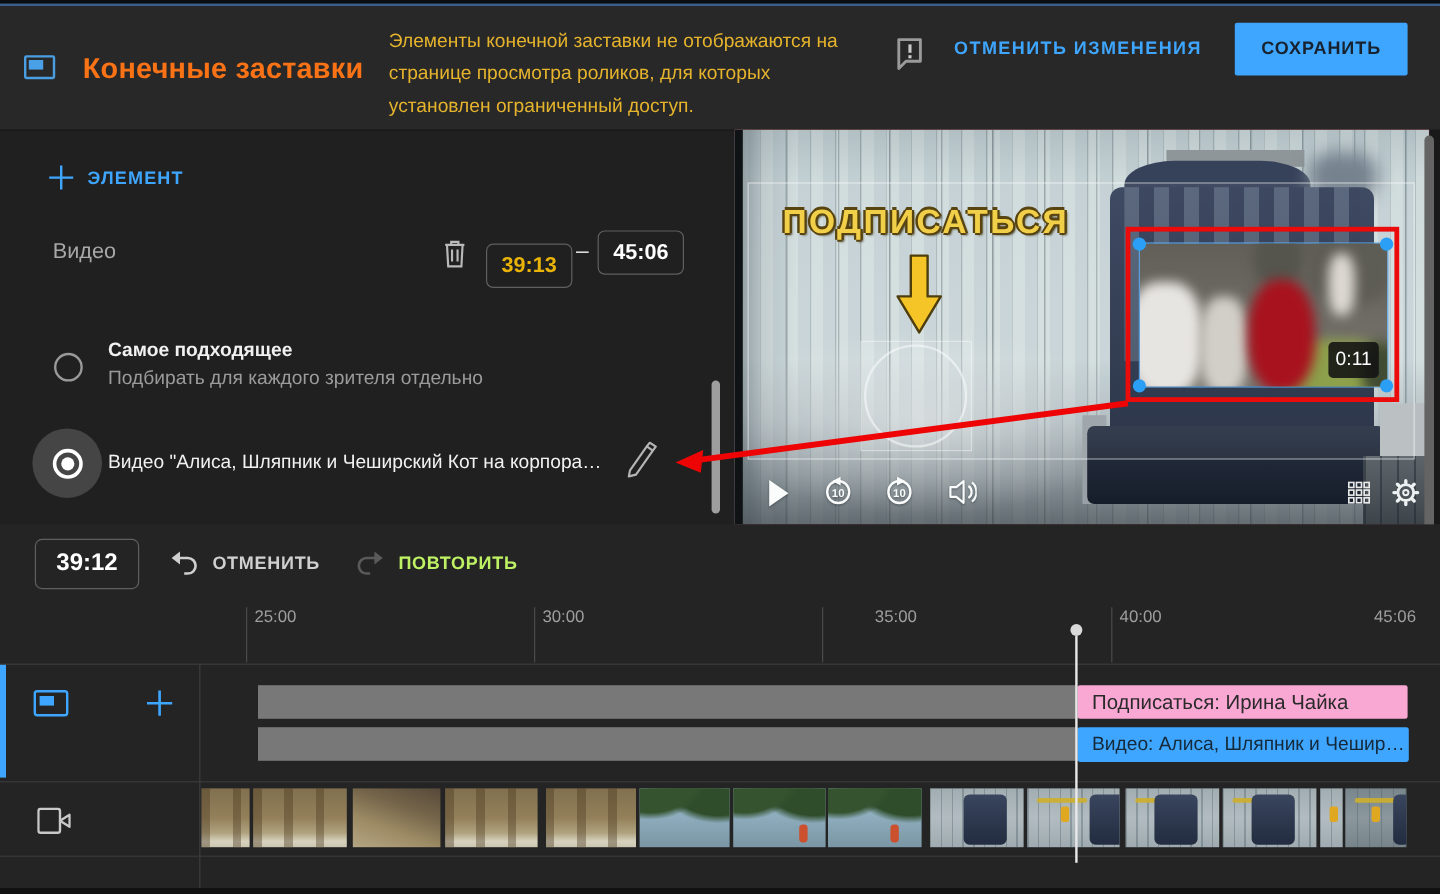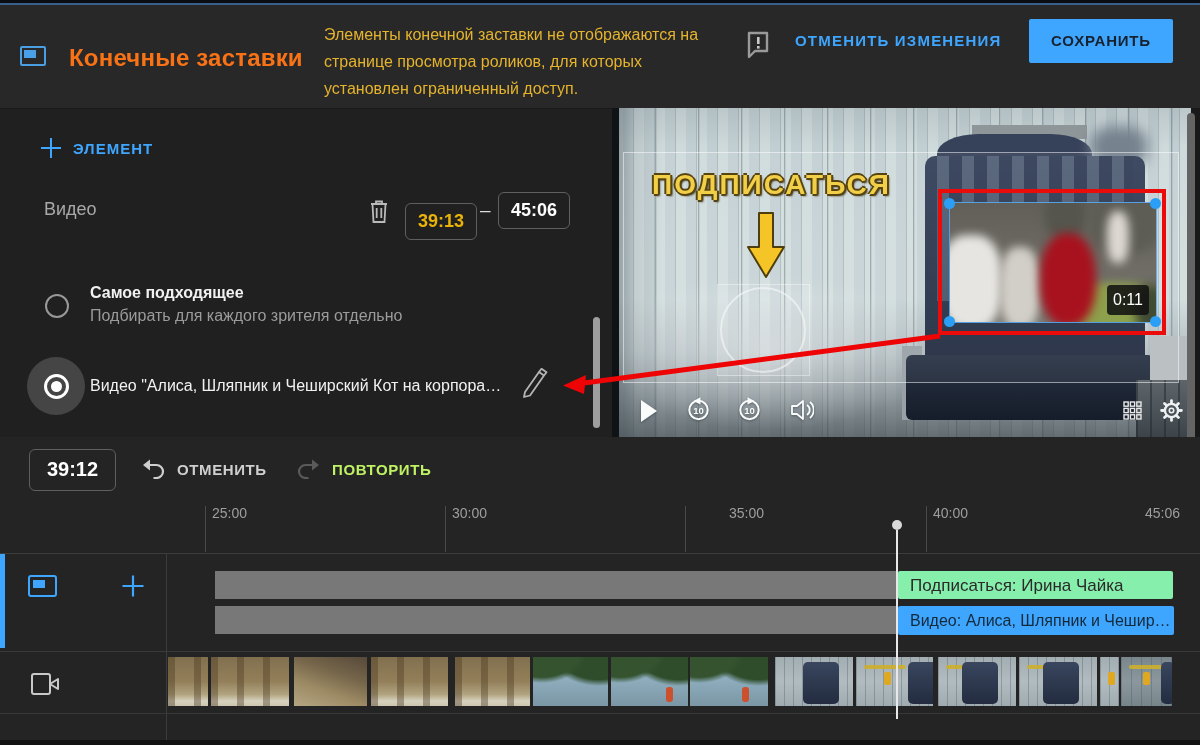--- a/index.html
+++ b/index.html
@@ -107,21 +107,21 @@
   .tick { width:1px; height:46px; background:#4a4a4a; top:69px; }
   .ticklbl { top:68px; font-size:14px; color:#9e9e9e; }
   #div1 { left:0; top:116px; width:1200px; height:1px; background:#3c3c3c; }
   #bluebar { left:0; top:117px; width:5px; height:94px; background:#3ea6ff; }
   #trackdiv { left:166px; top:116px; width:1px; height:192px; background:#3c3c3c; }
   #tricon { left:28px; top:138px; width:29px; height:22px; border:2px solid #3ea6ff; border-radius:3px; }
   #tricon .in { position:absolute; left:3px; top:3px; width:12px; height:8px; background:#3ea6ff; }
   #trplus { left:120px; top:133px; color:#3ea6ff; }
   #bar1 { left:215px; top:134px; width:683px; height:28px; background:#787878; }
   #bar2 { left:215px; top:169px; width:683px; height:28px; background:#787878; }
-  #chip1 { left:898px; top:134px; width:275px; height:28px; background:#86efac; color:#2a2a2a;
+  #chip1 { left:898px; top:134px; width:275px; height:28px; background:#f9a8d4; color:#2a2a2a;
      font-size:17px; line-height:29px; padding-left:12px; border-radius:2px; white-space:nowrap; overflow:hidden; }
   #chip2 { left:898px; top:169px; width:276px; height:29px; background:#3ea6ff; color:#14293a;
      font-size:16px; line-height:30px; padding-left:12px; border-radius:2px; white-space:nowrap; overflow:hidden; }
   #div2 { left:0; top:214px; width:1200px; height:1px; background:#3a3a3a; }
   #strip { left:167px; top:220px; height:49px; }
   #div3 { left:0; top:276px; width:1200px; height:1px; background:#383838; }
   #botstrip { left:0; top:303px; width:1200px; height:5px; background:#121212; }
   .fthumb { position:absolute; top:0; height:49px; overflow:hidden; }
   .th-col { background:
       repeating-linear-gradient(90deg, rgba(70,52,28,0.38) 0 7px, rgba(70,52,28,0) 7px 26px),

